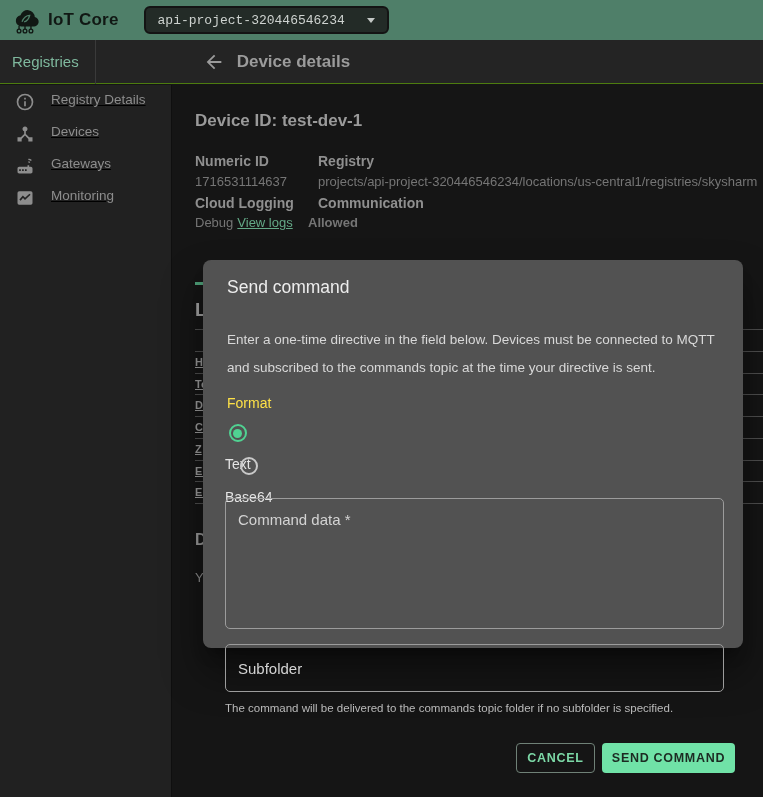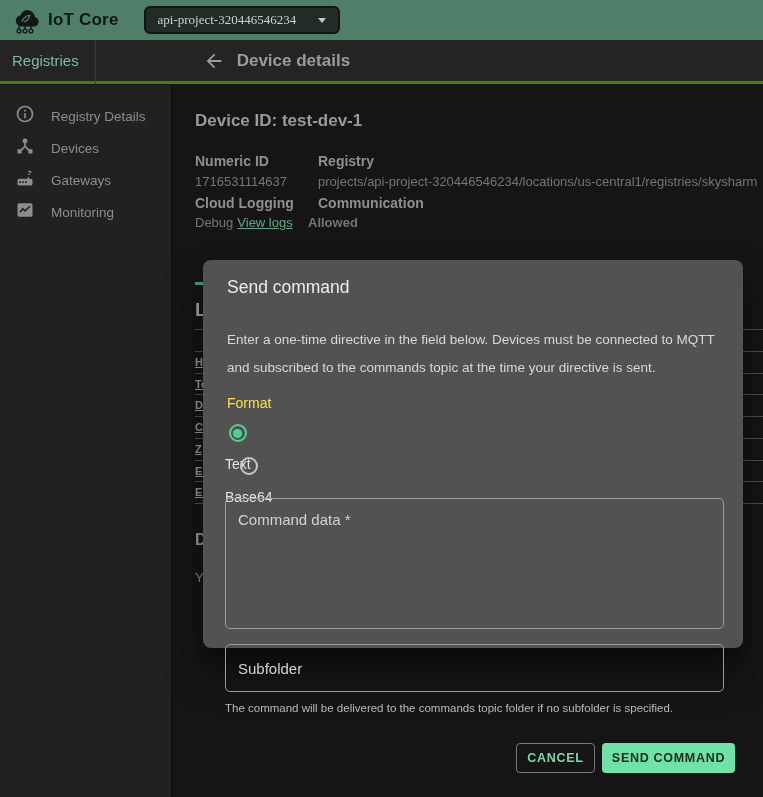--- a/index.html
+++ b/index.html
@@ -15,41 +15,41 @@
   .topbar {
     position:absolute; left:0; top:0; width:763px; height:40px;
     background:#4f7f69; display:flex; align-items:center;
   }
   .logo { width:34px; height:32px; margin-left:8px; display:flex; align-items:center; }
   .app-name { font-size:17px; font-weight:700; color:#111814; margin-left:6px; letter-spacing:.2px; }
   .project-chip {
     margin-left:25px; height:28px; padding:0 12px;
     display:flex; align-items:center; gap:22px;
     background:#232b27; border:2px solid #141414; border-radius:6px;
-    color:#ced3d0; font-size:13px; font-family:Liberation Serif, serif; cursor:pointer;
+    color:#ced3d0; font-size:13px; font-family:Liberation Mono, monospace; cursor:pointer;
   }
   .caret { width:0; height:0; border-left:4px solid transparent; border-right:4px solid transparent; border-top:5px solid #c4c8c6; }
 
   
   .subheader {
     position:absolute; left:0; top:40px; width:763px; height:44px;
-    background:#242424; border-bottom:3px solid #4d7c0f;
+    background:#242424; border-bottom:1px solid #4d7c0f;
     display:flex; align-items:center;
   }
   .registries { color:#7fb99e; font-size:15px; margin-left:12px; text-decoration:none; cursor:pointer; }
   .vdiv { position:absolute; left:95px; top:0; width:1px; height:44px; background:#3a3a3a; }
   .back { background:none; border:none; margin-left:122px; width:26px; height:26px; cursor:pointer; display:flex; align-items:center; justify-content:center; }
   .page-title { font-size:17px; font-weight:700; color:#9b9b9b; margin-left:10px; }
 
   
   .sidebar {
     position:absolute; left:0; top:85px; width:172px; height:712px;
     background:#212121; border-right:1px solid #0f0f0f;
   }
-  .side-item { height:32px; display:flex; align-items:flex-end; gap:16px; padding-left:15px; cursor:pointer; }
+  .side-item { height:32px; display:flex; align-items:flex-start; gap:16px; padding-left:15px; cursor:pointer;text-decoration:underline; }
   .side-item:first-child { margin-top:7px; }
   .side-icon { width:20px; height:20px; display:flex; }
   .side-icon svg { width:20px; height:20px; }
   .side-label { font-size:13.5px; color:#8d8d8d; }
 
   
   .main { position:absolute; left:173px; top:85px; width:590px; height:712px; background:#151515; }
   .dev-title { position:absolute; left:22px; top:26px; font-size:17px; font-weight:700; color:#9a9a9a; }
   .flabel { position:absolute; font-size:14px; font-weight:700; color:#8f8f8f; white-space:nowrap; }
   .fvalue { position:absolute; font-size:13px; color:#757575; white-space:nowrap; }

